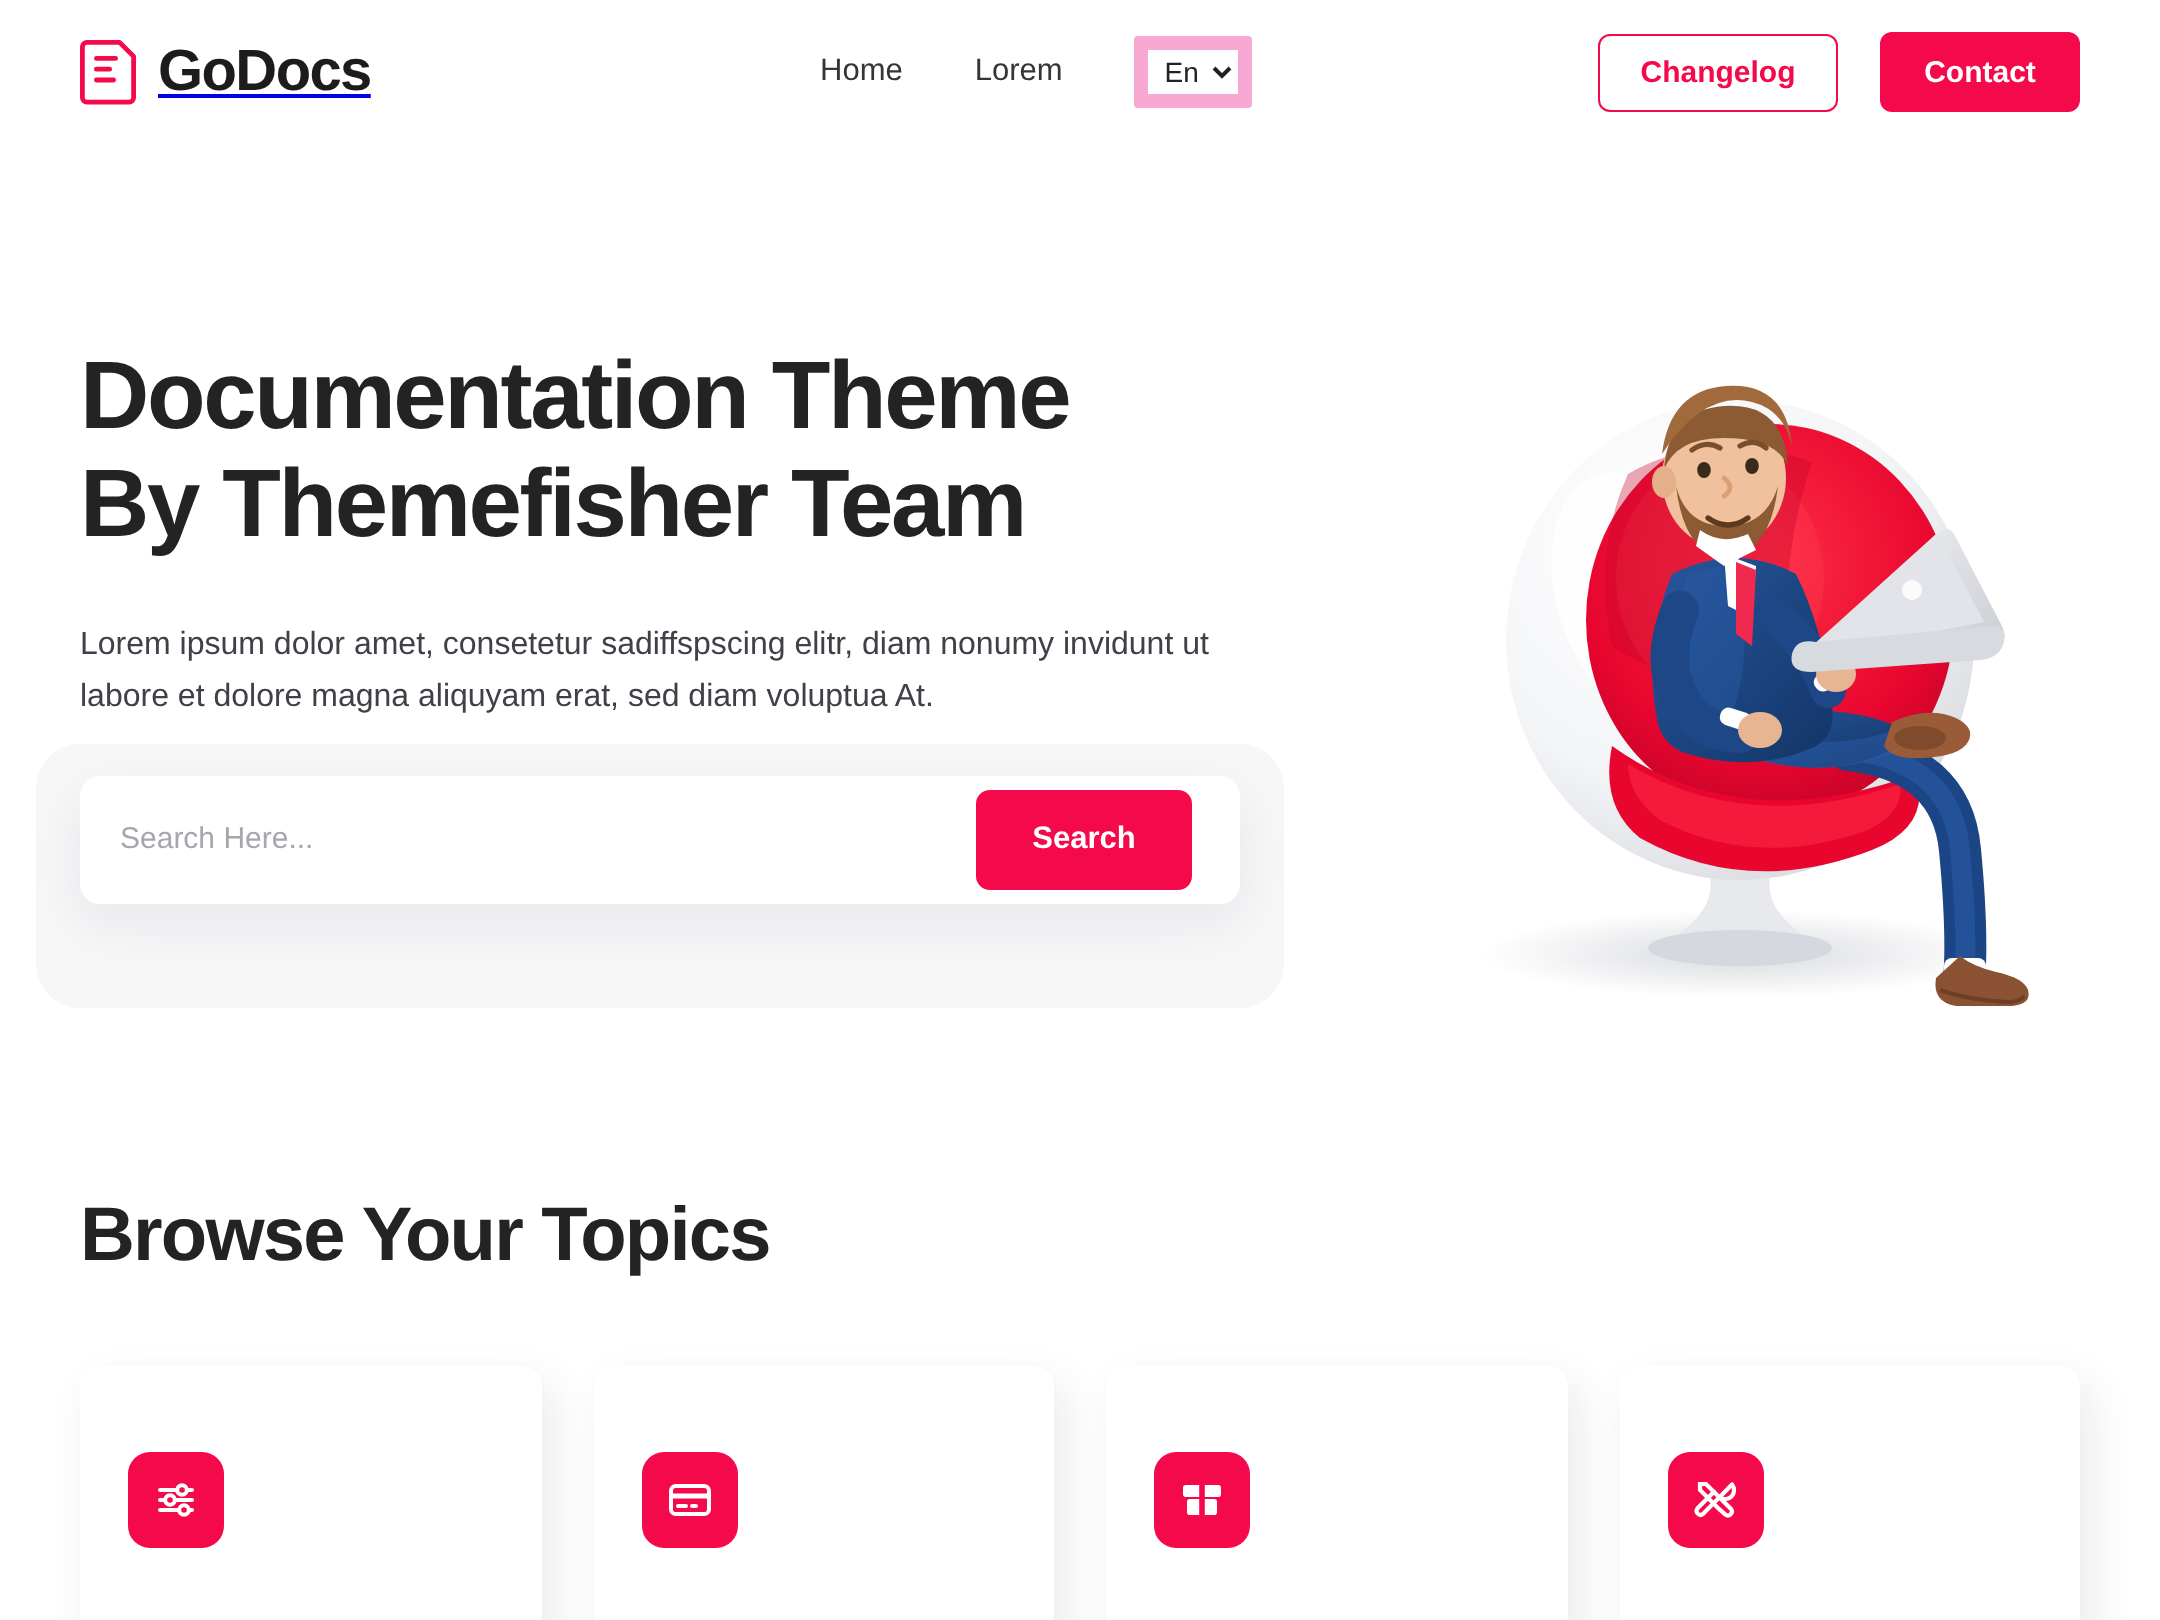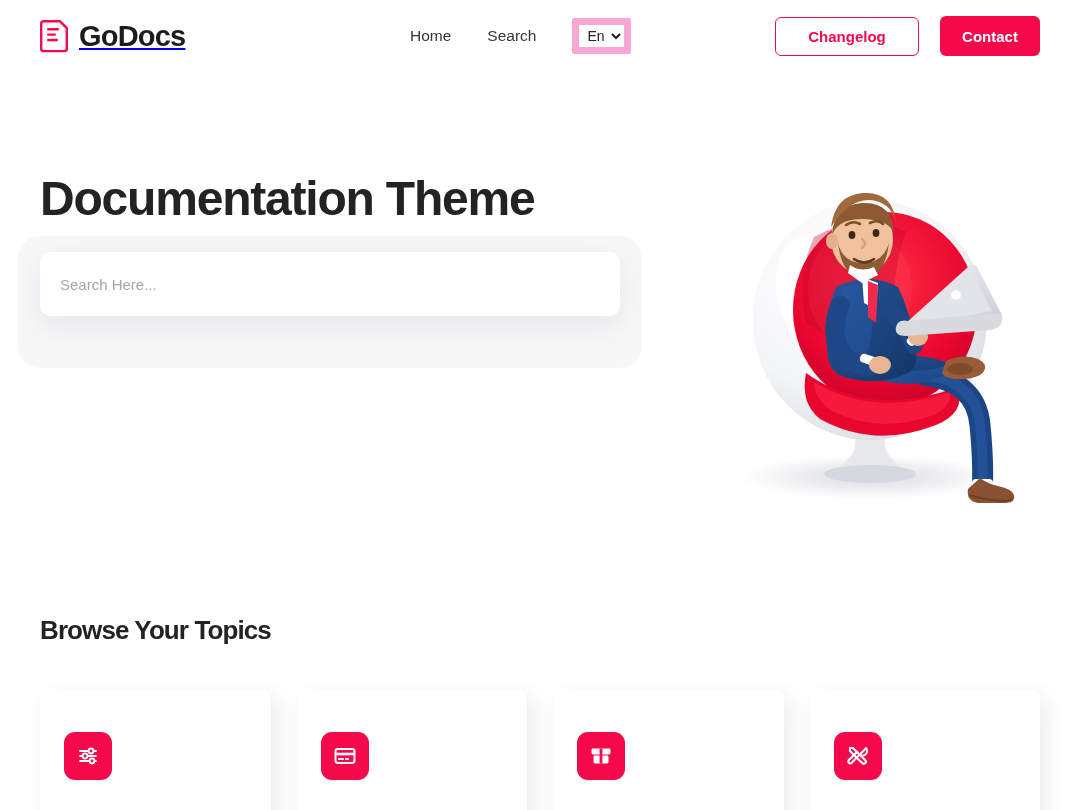--- a/index.html
+++ b/index.html
@@ -67,21 +67,21 @@
     font-size: 15px;
     font-weight: 600;
     border-radius: 6px;
     cursor: pointer;
     line-height: 1;
     display: inline-flex;
     align-items: center;
     justify-content: center;
   }
   .btn-outline {
-    width: 144px; height: 39px;
+    width: 120px; height: 39px;
     background: #fff;
     border: 1.6px solid #F4094B;
     color: #F4094B;
   }
   .btn-solid {
     width: 100px; height: 40px;
     background: #F4094B;
     border: none;
     color: #ffffff;
   }
@@ -162,25 +162,24 @@
     right: -30px;
     top: 5px;
     width: 360px;
     height: 330px;
     pointer-events: none;
   }
 
   
   .topics { padding: 0 40px; }
   .topics-title {
-    font-size: 26px;
+    font-size: 38px;
     font-weight: 800;
     letter-spacing: -0.9px;
     color: #232323;
-    margin-top: 18px;
   }
   .cards {
     display: grid;
     grid-template-columns: repeat(4, 1fr);
     gap: 26px;
     margin-top: 43px;
   }
   .card {
     background: #ffffff;
     border-radius: 10px;
@@ -209,44 +208,47 @@
         <rect x="7" y="9" width="12" height="2.4" rx="1.2" fill="#F4094B"></rect>
         <rect x="7" y="14.4" width="9" height="2.4" rx="1.2" fill="#F4094B"></rect>
         <rect x="7" y="19.8" width="11" height="2.4" rx="1.2" fill="#F4094B"></rect>
       </svg>
     </span>
     <span class="brand-name">GoDocs</span>
   </a>
 
   <nav class="nav">
     <a class="nav-link" href="#">Home</a>
-    <a class="nav-link" href="#">Search</a>
+    <a class="nav-link" href="#">Lorem</a>
     <select class="lang-select">
       <option>En</option>
     </select>
   </nav>
 
   <div class="header-actions">
     <button class="btn btn-outline">Changelog</button>
     <button class="btn btn-solid">Contact</button>
   </div>
 </header>
 
 <section class="hero">
   <div class="hero-inner">
 
     <h1 class="hero-title">
       <span>Documentation Theme</span><br>
+      <span>By Themefisher Team</span>
     </h1>
 
+    <p class="hero-sub">Lorem ipsum dolor amet, consetetur sadiffspscing elitr, diam nonumy invidunt ut labore et dolore magna aliquyam erat, sed diam voluptua At.</p>
 
     <div class="search-wrap">
       <div class="search-glow"></div>
       <div class="search-box">
         <input class="search-input" type="text" placeholder="Search Here..." style="">
+        <button class="search-btn">Search</button>
       </div>
     </div>
 
     <div class="hero-art">
       <svg viewBox="0 0 360 330" width="360" height="330">
         <defs>
           <radialGradient id="shellG" cx="35%" cy="30%" r="78%">
             <stop offset="0%" stop-color="#ffffff"></stop>
             <stop offset="62%" stop-color="#f4f5f7"></stop>
             <stop offset="100%" stop-color="#d8dadf"></stop>

